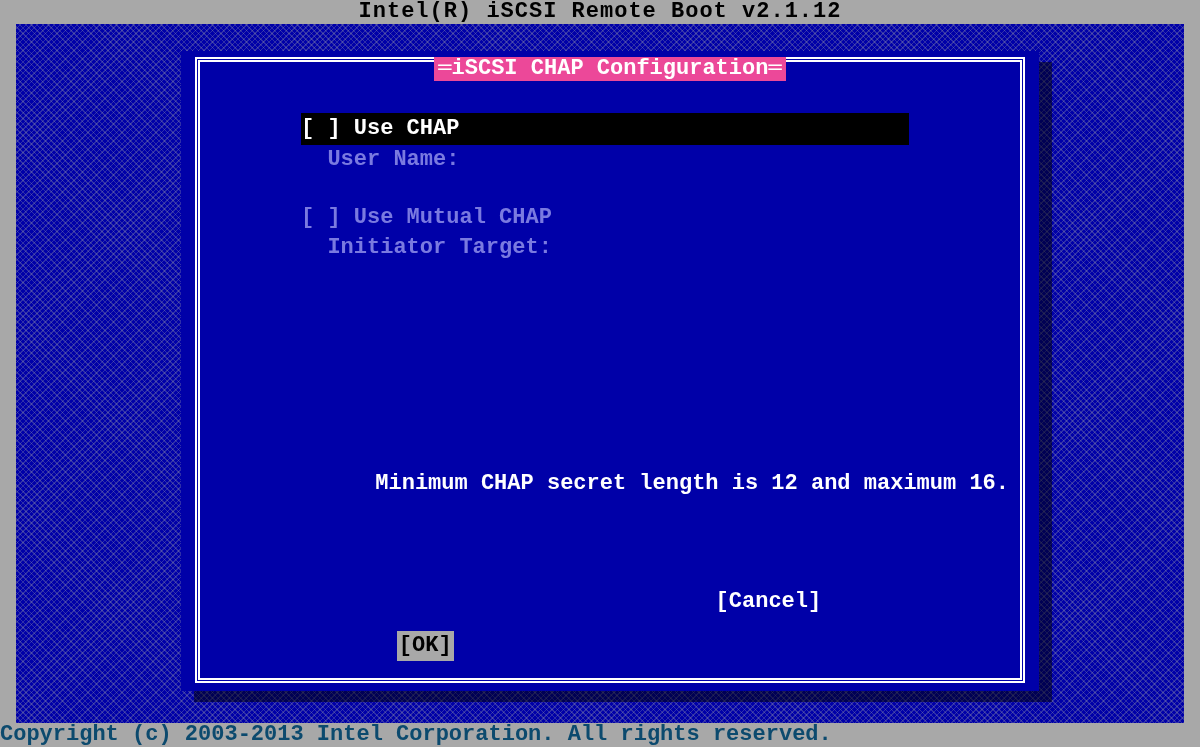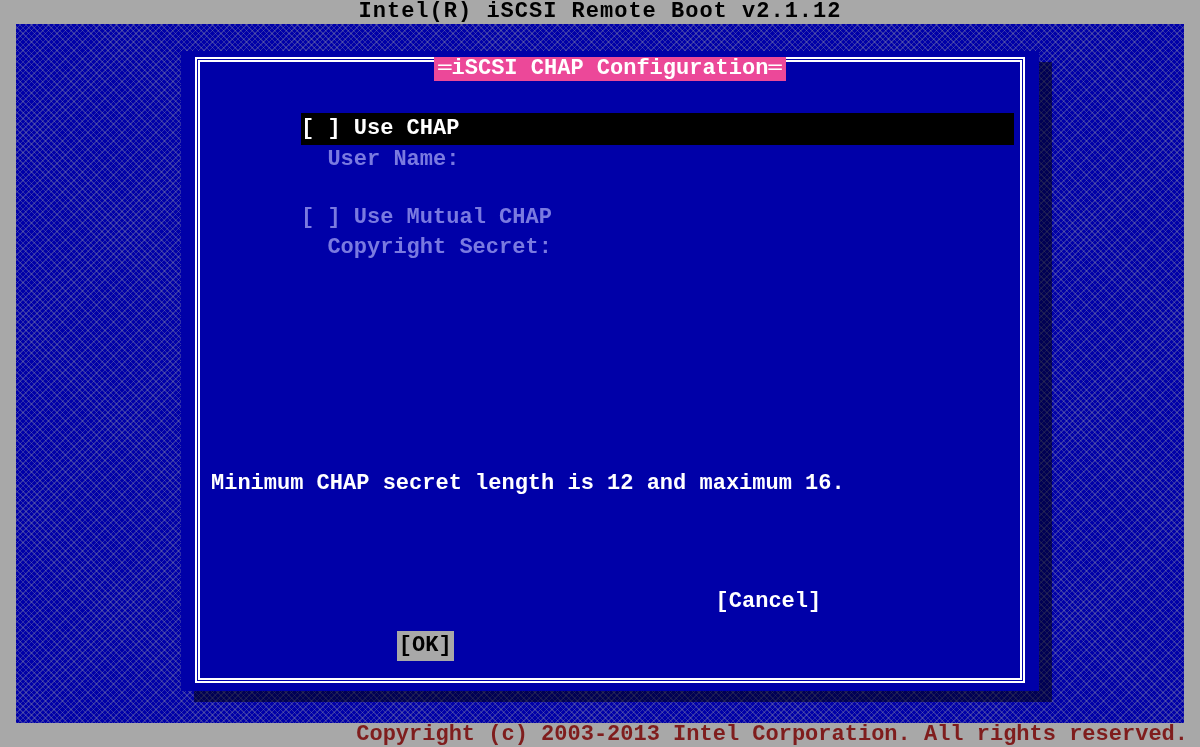--- a/index.html
+++ b/index.html
@@ -28,22 +28,22 @@
 
   
   .footerbar {
     position: absolute;
     left: 0;
     right: 12px;
     bottom: 0;
     height: 24px;
     line-height: 24px;
     background: #a8a8a8;
-    color: #7f1d1d;
-    text-align: right;
+    color: #0c4a6e;
+    text-align: left;
     font-weight: bold;
   }
 
   
   .desktop {
     position: absolute;
     left: 16px;
     right: 16px;
     top: 24px;
     bottom: 24px;
@@ -128,34 +128,34 @@
   .row {
     line-height: 30px;
     white-space: pre;
   }
 
   .row.highlight {
     display: inline-block;
     background: #000;
     color: #fff;
     padding-right: 0;
-    width: 713px;
+    width: 608px;
     line-height: 32px;
   }
 
   .row.dim {
     color: #7a7ae0;
   }
   .indent { display:inline-block; width: 2ch; }
 
   .hint {
     position: absolute;
     left: 0; right: 0;
     top: 390px;
-    text-align: left;
+    text-align: right;
     color: #fff;
   }
 
   .buttons {
     position: absolute;
     left: 0; right: 0;
     bottom: 10px;
     text-align: center;
     display: flex;
     justify-content: center;
@@ -192,21 +192,21 @@
     <div class="dlg-content">
 
       <div class="instructions">
       </div>
 
       <div class="fields">
         <div class="row highlight">[ ] Use CHAP</div>
         <div class="row dim"><span class="indent"></span><span>User Name:</span></div>
         <div class="row" style="height:28px"></div>
         <div class="row dim">[ ] Use Mutual CHAP</div>
-        <div class="row dim"><span class="indent"></span><span>Copyright Secret:</span></div>
+        <div class="row dim"><span class="indent"></span><span>Initiator Target:</span></div>
       </div>
 
       <div class="hint">Minimum CHAP secret length is 12 and maximum 16.</div>
 
       <div class="buttons">
         <span class="btn active">[OK]</span>
         <span class="btn">[Cancel]</span>
       </div>
 
     </div>

